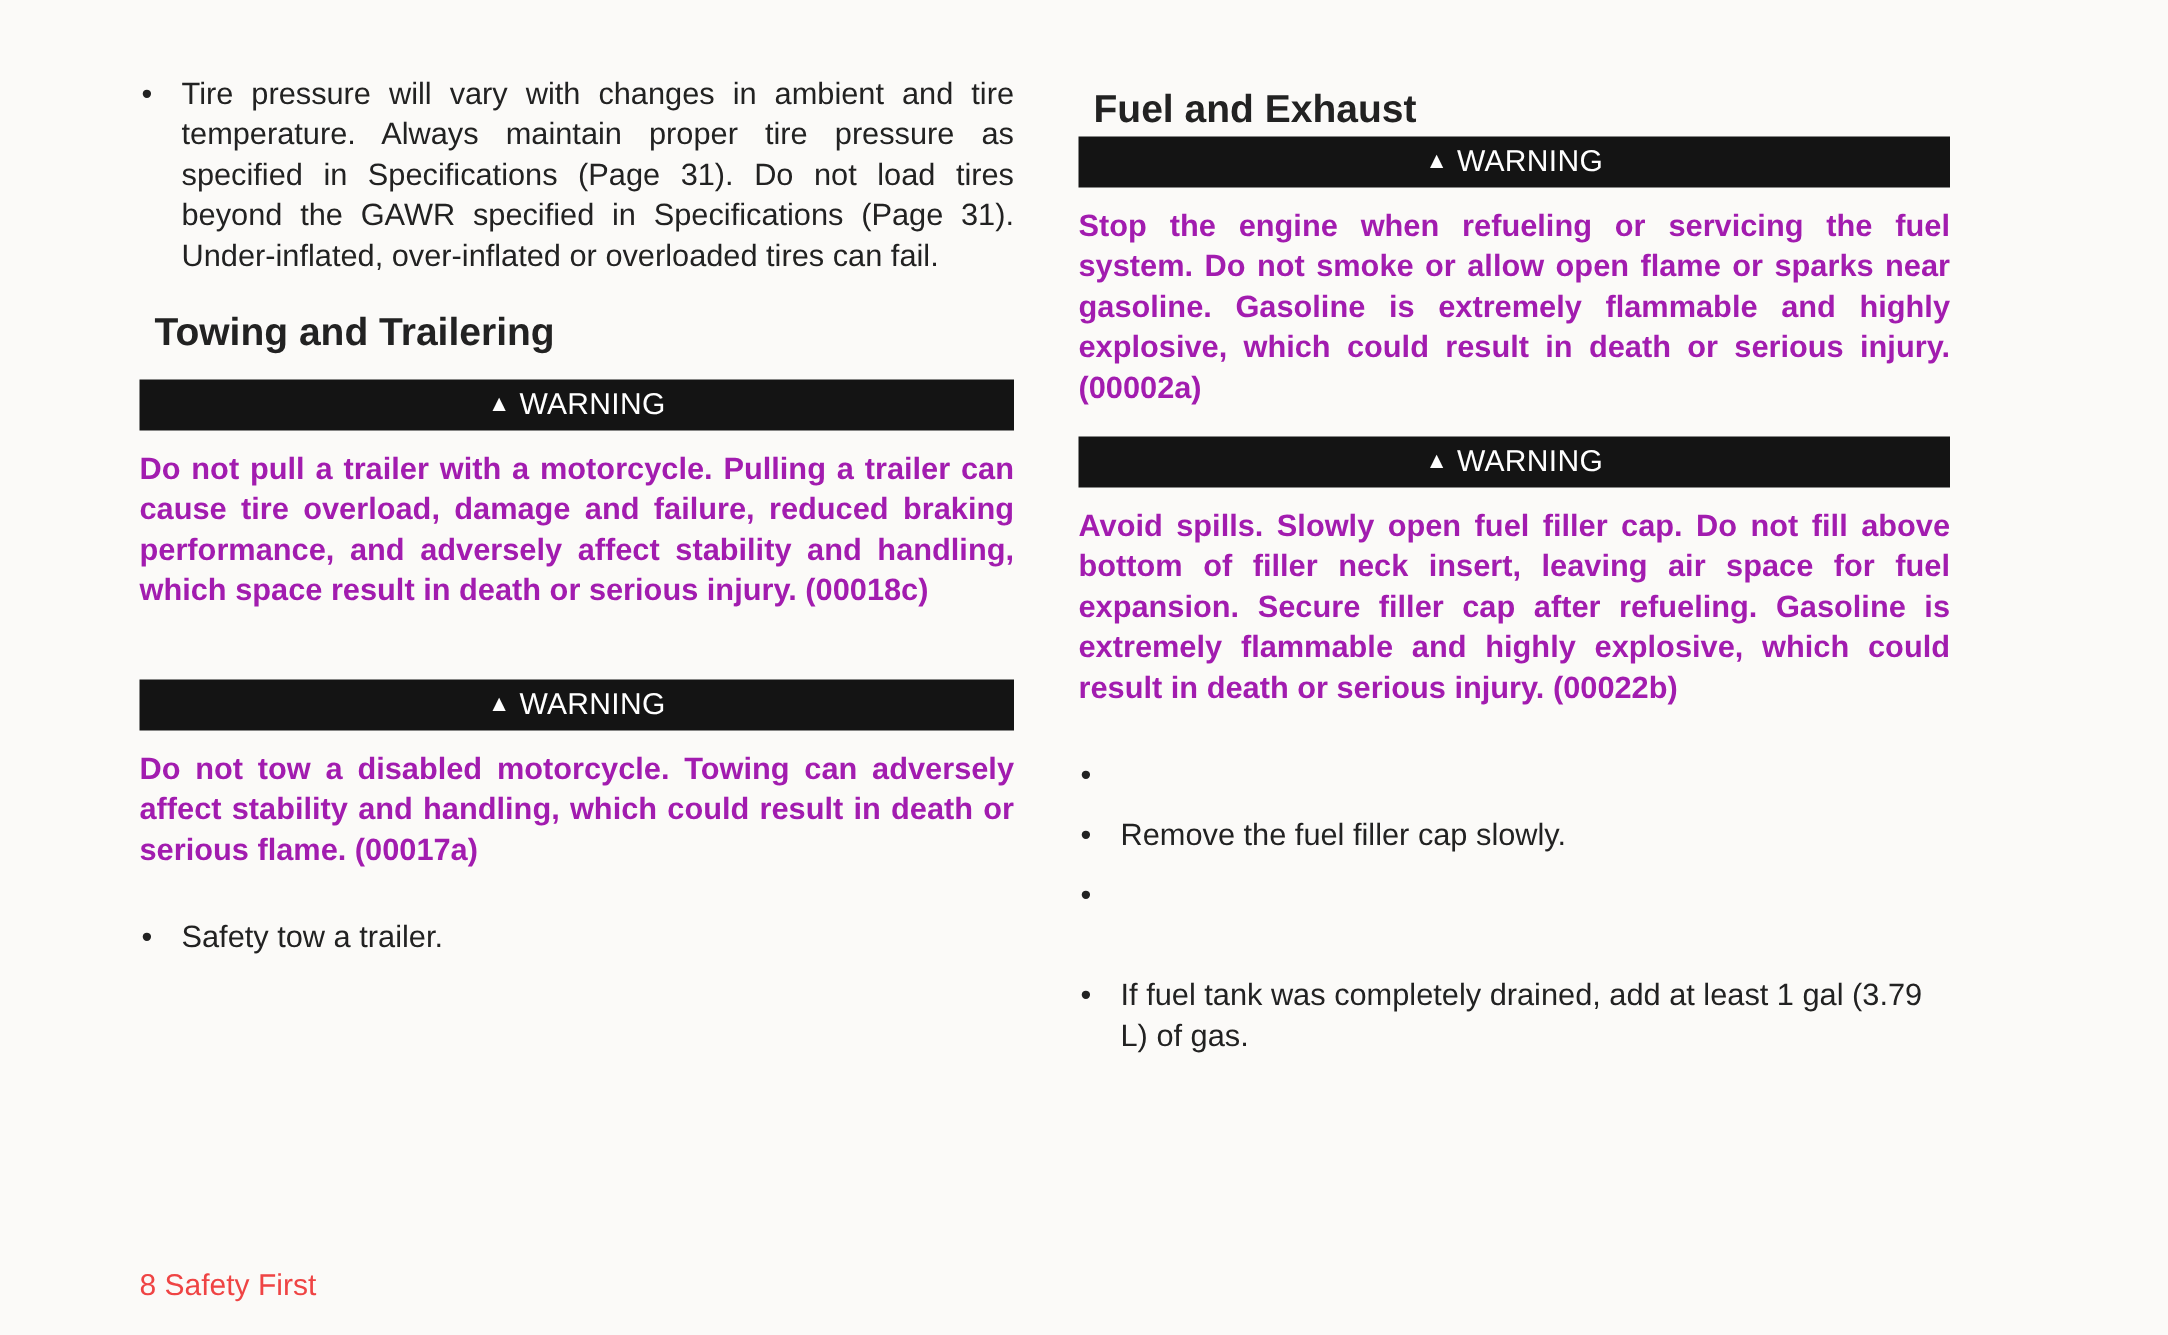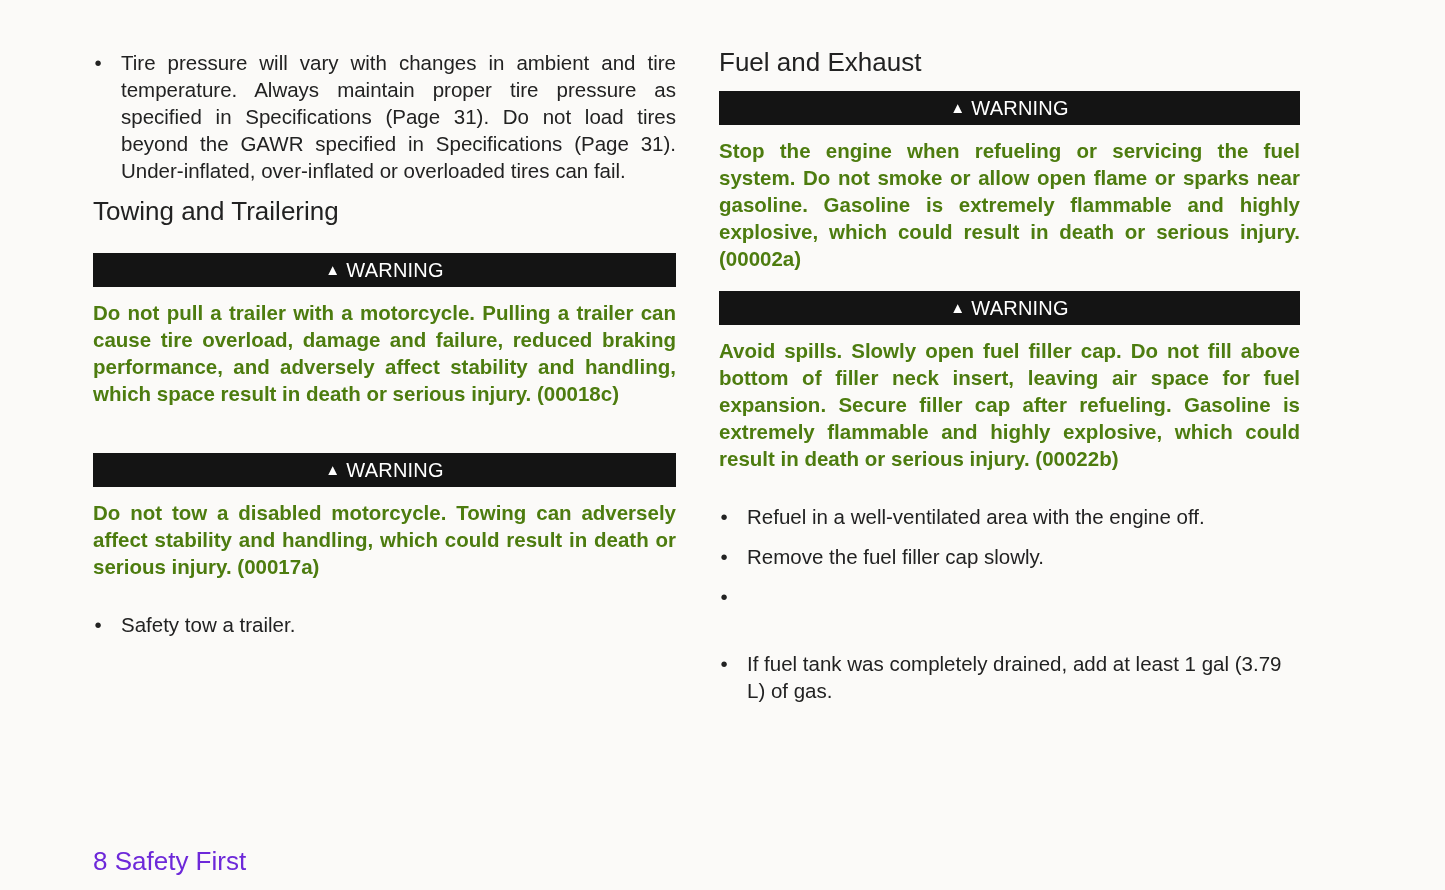--- a/index.html
+++ b/index.html
@@ -22,23 +22,23 @@
       line-height: 27px;
       text-align: justify;
       color: #222;
     }
     .bullet .dot {
       position: absolute; left: 0; top: 0;
       width: 10px; text-align: center;
     }
     .heading {
       font-size: 26px;
-      font-weight: normal;
+      font-weight: bold;
       color: #222;
-      margin: 0;
+      margin: 10px;
       line-height: 30px;
     }
     .warn-bar {
       background: #141414;
       color: #fff;
       height: 34px;
       display: flex;
       align-items: center;
       justify-content: center;
       font-size: 20px;
@@ -49,27 +49,27 @@
       display: inline-block;
       margin-right: 6px;
       font-size: 15px;
       position: relative; top: -1px;
     }
     .warn-text {
       font-size: 20.5px;
       font-weight: bold;
       line-height: 27px;
       text-align: justify;
-      color: #4d7c0f;
+      color: #a21caf;
     }
     .footer {
       position: absolute;
       left: 93px; top: 846px;
-      font-size: 26px;
-      color: #6d28d9;
+      font-size: 20px;
+      color: #ef4444;
     }
   </style>
 </head>
 <body>
 
 <div class="col col-left">
 
   <div class="bullet" style="position:absolute; top:49px; width:583px; box-sizing:border-box;">
     <span class="dot">•</span>
     <span>Tire pressure will vary with changes in ambient and tire temperature. Always maintain proper tire pressure as specified in Specifications (Page 31). Do not load tires beyond the GAWR specified in Specifications (Page 31). Under-inflated, over-inflated or overloaded tires can fail.</span>
@@ -80,21 +80,21 @@
   <div class="warn-bar" style="position:absolute; top:253px; width:583px;">
     <span class="tri">▲</span>
     <span>WARNING</span>
   </div>
   <div class="warn-text" style="position:absolute; top:299px; width:583px;">Do not pull a trailer with a motorcycle. Pulling a trailer can cause tire overload, damage and failure, reduced braking performance, and adversely affect stability and handling, which space result in death or serious injury. (00018c)</div>
 
   <div class="warn-bar" style="position:absolute; top:453px; width:583px;">
     <span class="tri">▲</span>
     <span>WARNING</span>
   </div>
-  <div class="warn-text" style="position:absolute; top:499px; width:583px;">Do not tow a disabled motorcycle. Towing can adversely affect stability and handling, which could result in death or serious injury. (00017a)</div>
+  <div class="warn-text" style="position:absolute; top:499px; width:583px;">Do not tow a disabled motorcycle. Towing can adversely affect stability and handling, which could result in death or serious flame. (00017a)</div>
 
   <div class="bullet" style="position:absolute; top:611px; width:583px; box-sizing:border-box;">
     <span class="dot">•</span>
     <span>Safety tow a trailer.</span>
   </div>
 </div>
 
 <div class="col col-right">
 
   <h2 class="heading" style="position:absolute; top:47px; left:0;">Fuel and Exhaust</h2>
@@ -106,21 +106,20 @@
   <div class="warn-text" style="position:absolute; top:137px; width:581px;">Stop the engine when refueling or servicing the fuel system. Do not smoke or allow open flame or sparks near gasoline. Gasoline is extremely flammable and highly explosive, which could result in death or serious injury. (00002a)</div>
 
   <div class="warn-bar" style="position:absolute; top:291px; width:581px;">
     <span class="tri">▲</span>
     <span>WARNING</span>
   </div>
   <div class="warn-text" style="position:absolute; top:337px; width:581px;">Avoid spills. Slowly open fuel filler cap. Do not fill above bottom of filler neck insert, leaving air space for fuel expansion. Secure filler cap after refueling. Gasoline is extremely flammable and highly explosive, which could result in death or serious injury. (00022b)</div>
 
   <div class="bullet" style="position:absolute; top:503px; width:581px; box-sizing:border-box;">
     <span class="dot">•</span>
-    <span>Refuel in a well-ventilated area with the engine off.</span>
   </div>
   <div class="bullet" style="position:absolute; top:543px; width:581px; box-sizing:border-box;">
     <span class="dot">•</span>
     <span>Remove the fuel filler cap slowly.</span>
   </div>
   <div class="bullet" style="position:absolute; top:583px; width:581px; box-sizing:border-box; text-align:left;">
     <span class="dot">•</span>
   </div>
   <div class="bullet" style="position:absolute; top:650px; width:581px; box-sizing:border-box; text-align:left;">
     <span class="dot">•</span>

